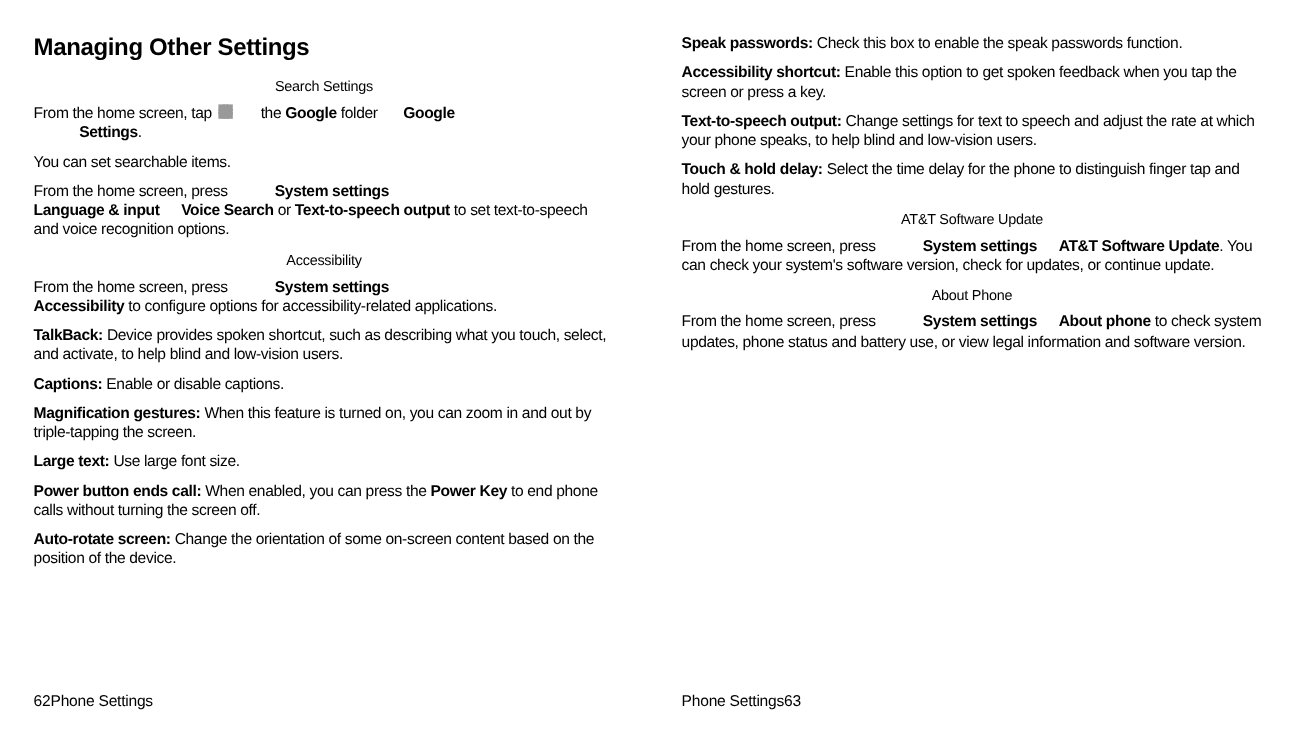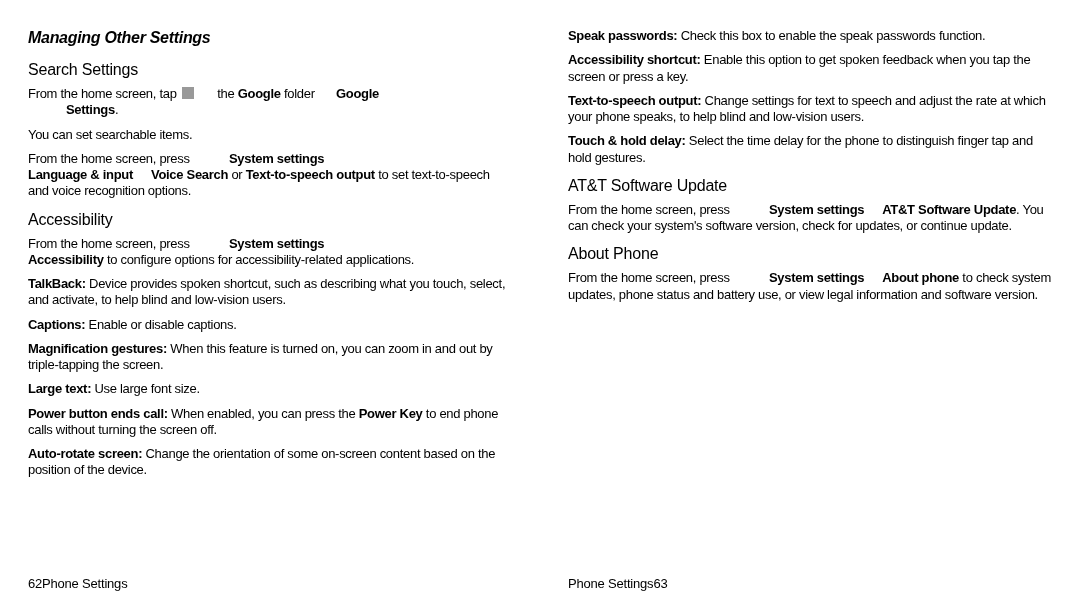--- a/index.html
+++ b/index.html
@@ -15,32 +15,32 @@
   }
   .page {
     width: 50%;
     padding: 28px 28px 20px 28px;
     position: relative;
     display: flex;
     flex-direction: column;
   }
   .content { flex: 1; }
   h1 {
-    font-style: italic;
     font-weight: 600;
-    font-size: 16px;
+    font-size: 20px;
     margin-bottom: 12px;
     letter-spacing: -0.3px;
   }
   h2 {
     font-weight: 400;
-    font-size: 16px;
+    font-size: 12px;
     margin-top: 10px;
     margin-bottom: 6px;
     letter-spacing: -0.2px;
+    text-align: center;
   }
   p {
     margin-bottom: 8px;
     letter-spacing: -0.3px;
   }
   strong { font-weight: 700; }
   .apps-icon {
     display: inline-block;
     width: 12px;
     height: 12px;

